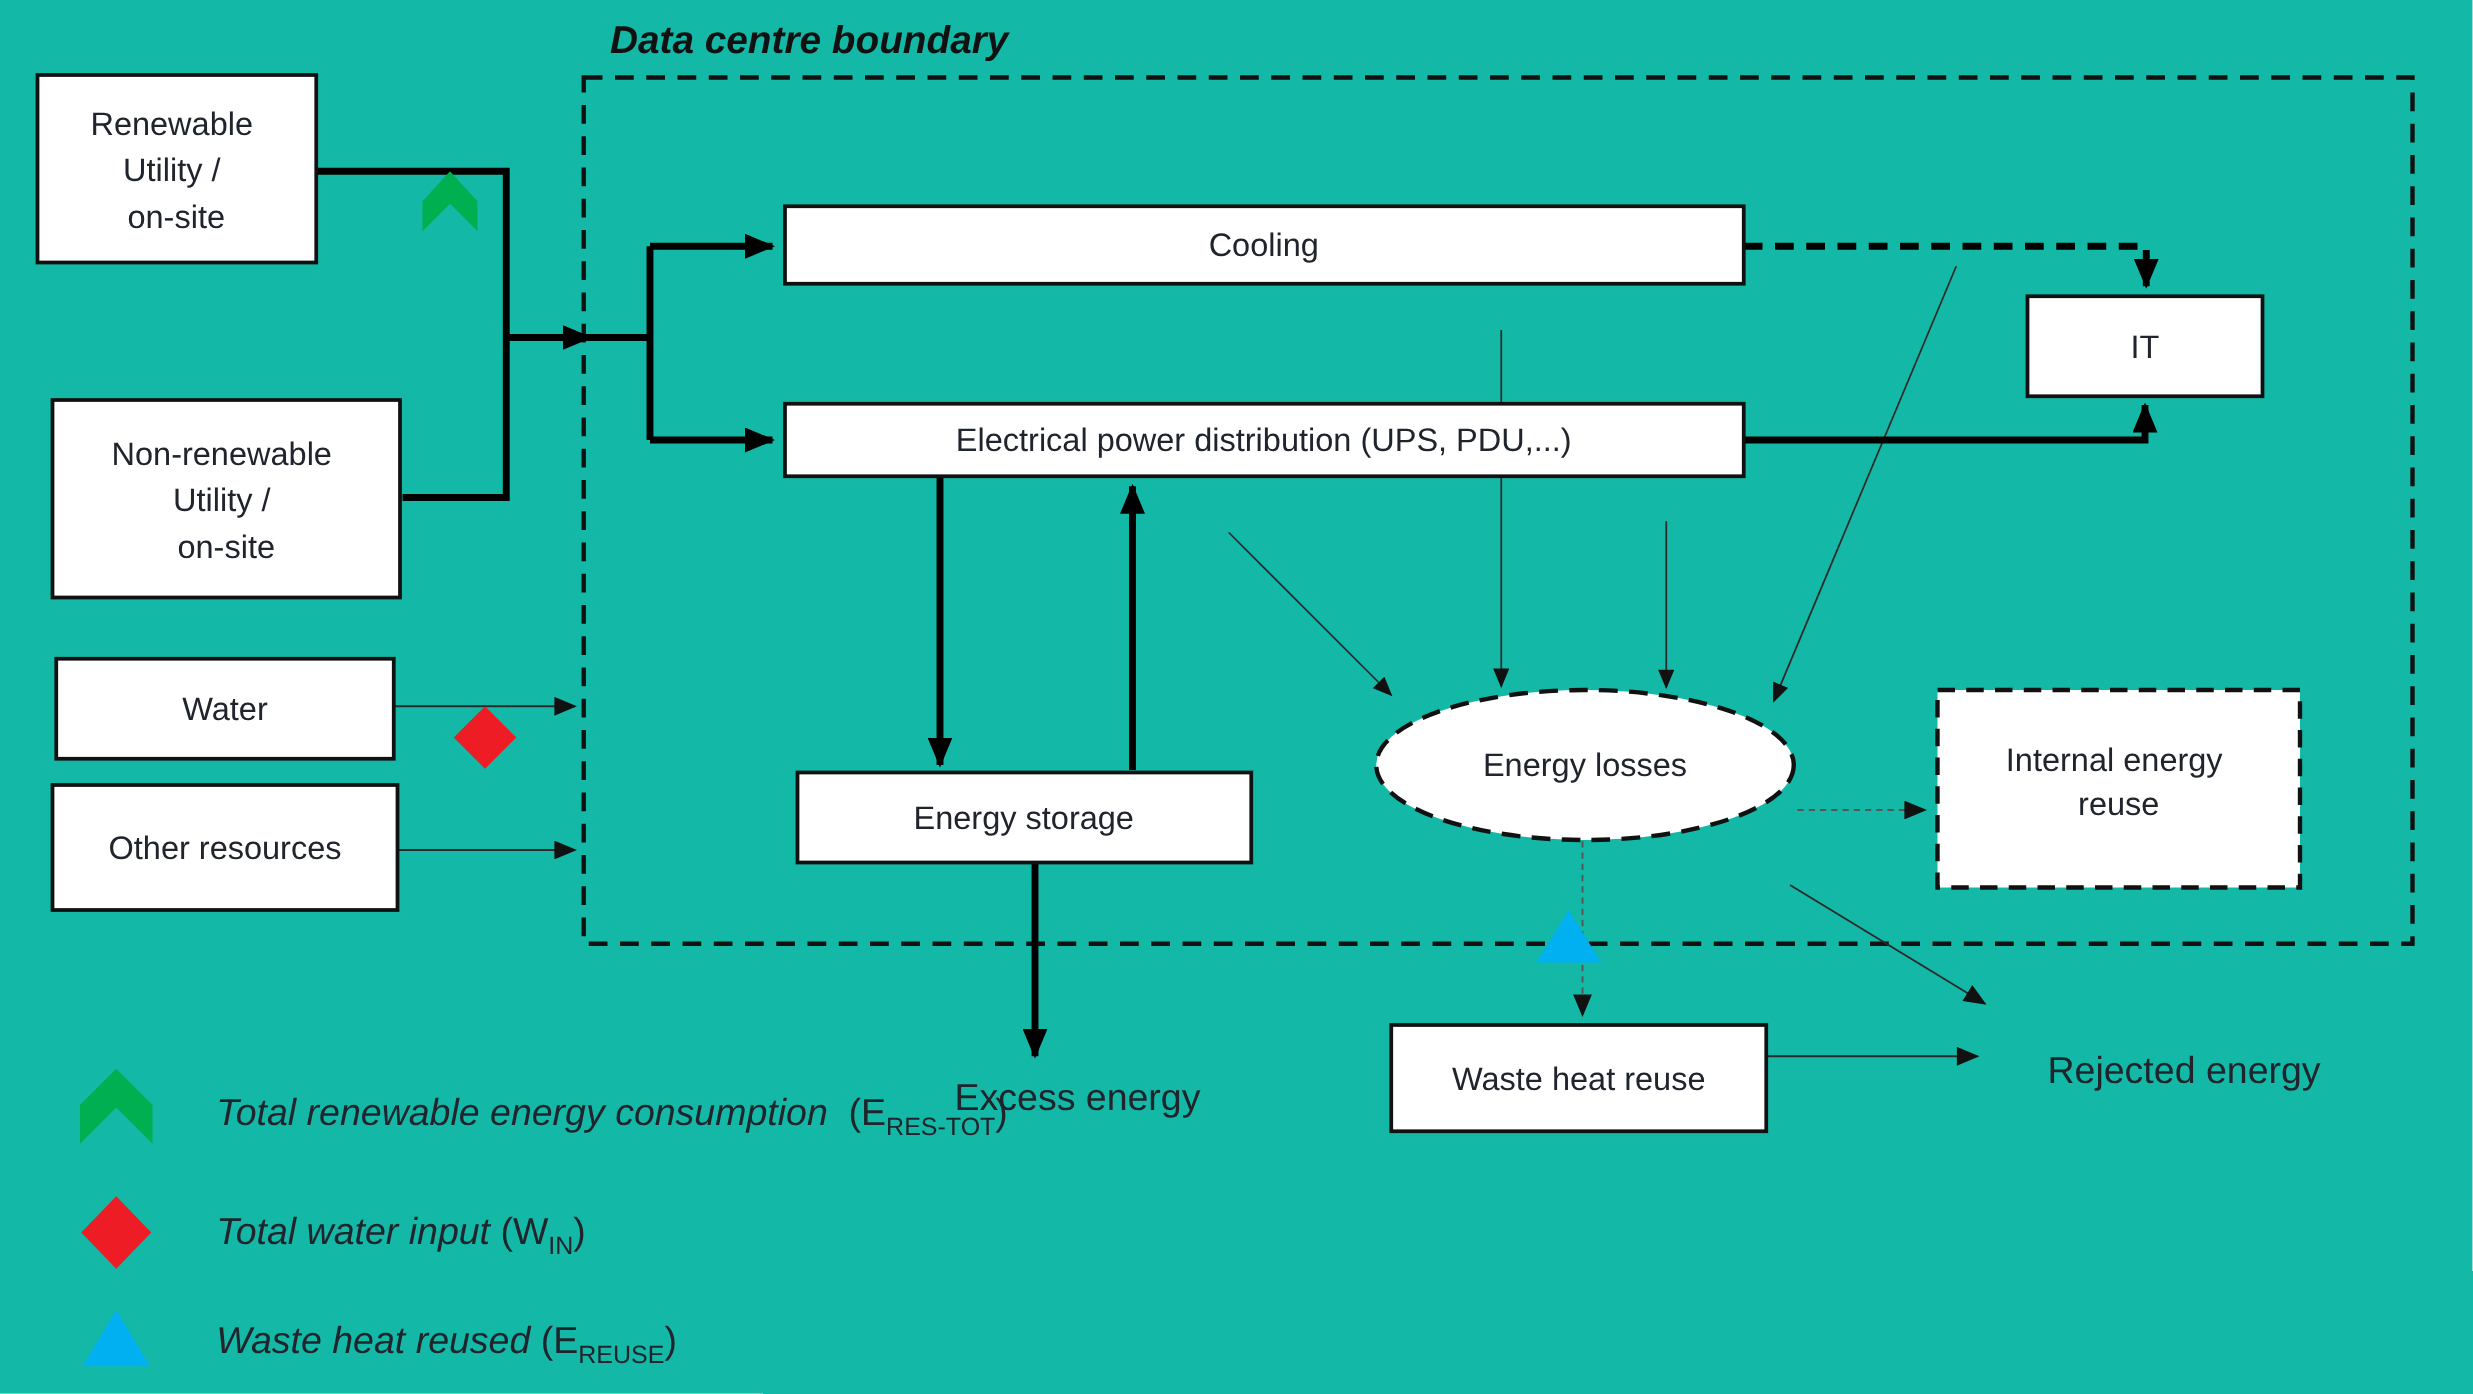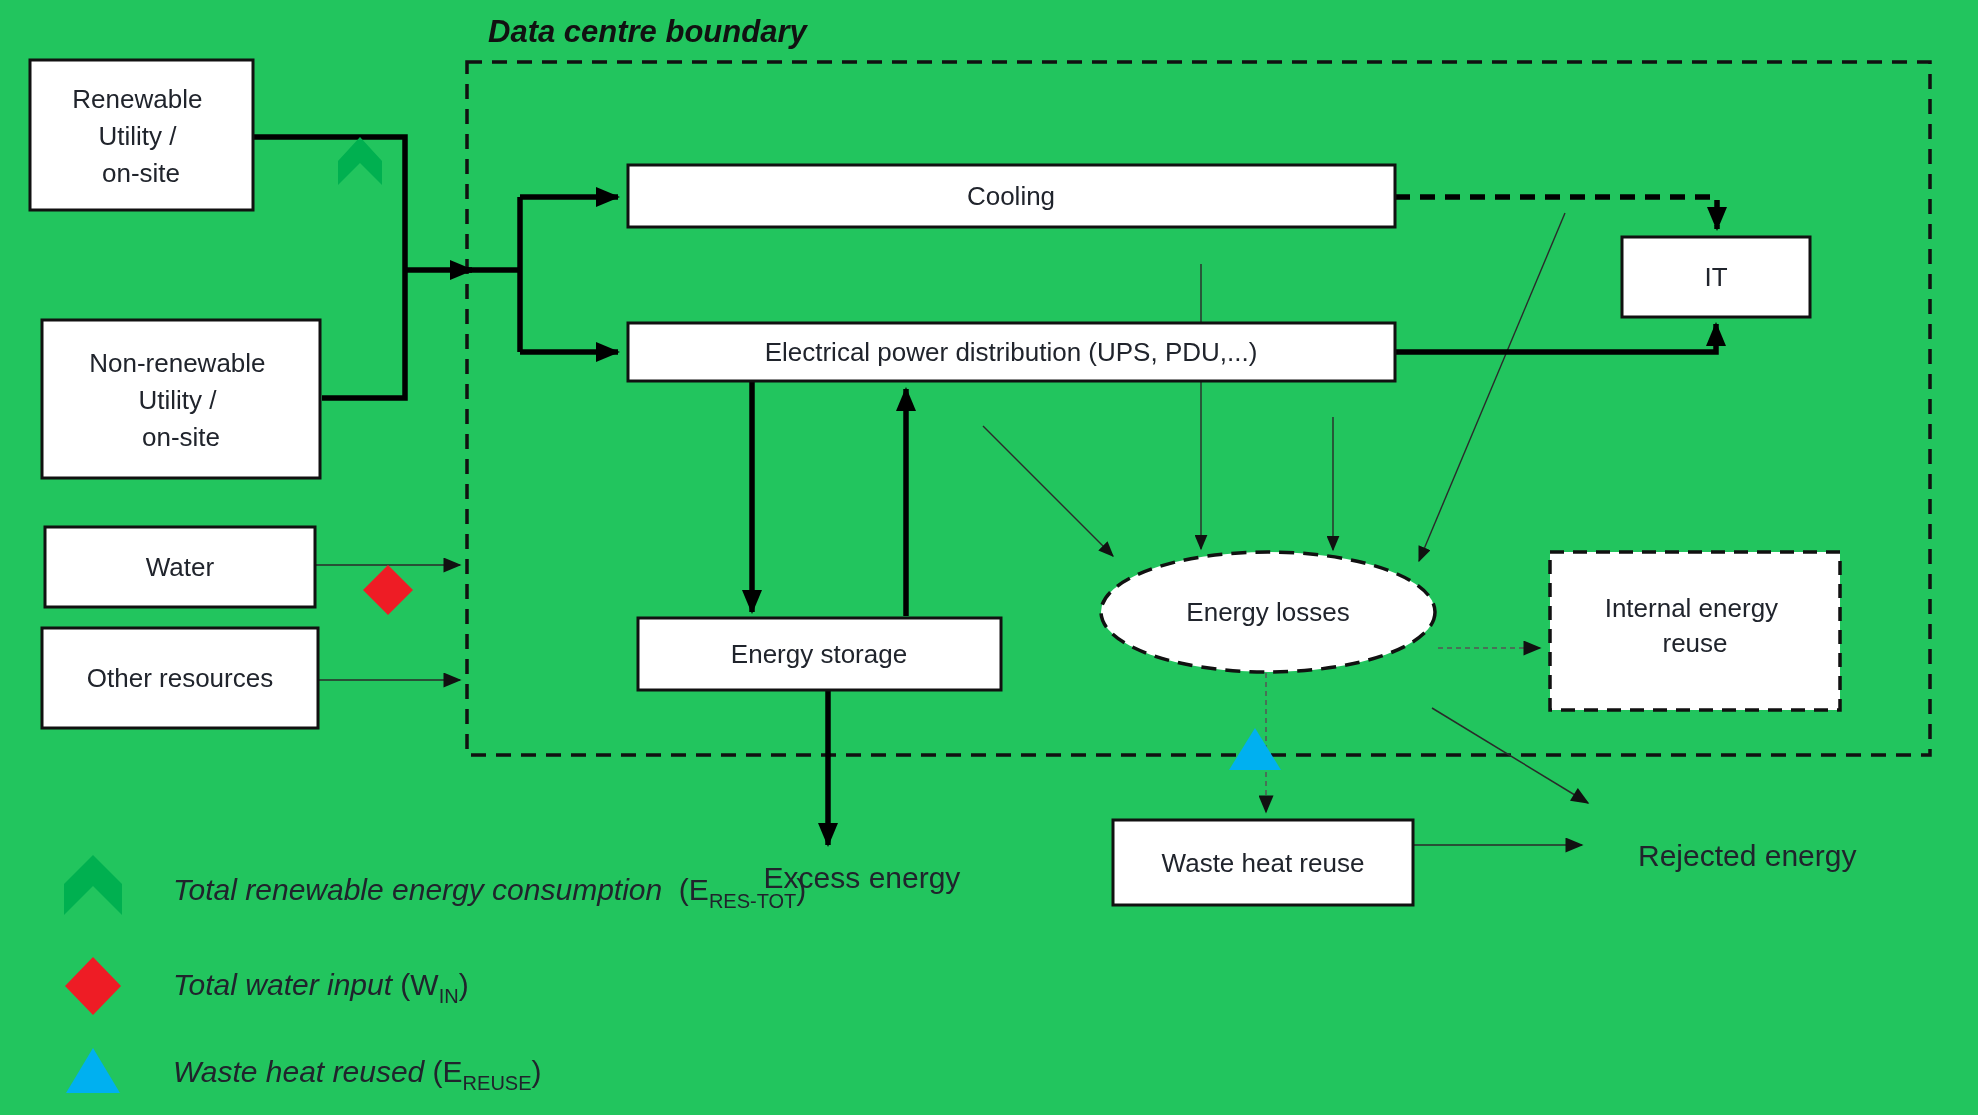--- a/index.html
+++ b/index.html
@@ -1,16 +1,16 @@
 <!DOCTYPE html>
 <html><head>
 <meta charset="utf-8">
 <style>
   html,body{margin:0;padding:0;background:#ffffff;}
-  .stage{position:relative;width:1978px;height:1115px;background:#22c55e;overflow:hidden;
+  .stage{position:relative;width:1978px;height:1115px;background:#14b8a6;overflow:hidden;
          font-family:"Liberation Sans", sans-serif;}
   svg text{fill:#20242c;}
   .node-label{font-size:26px;}
   .big-label{font-size:30px;}
   .title-label{font-size:31px;font-weight:bold;font-style:italic;fill:#111;}
   .legend-text{font-size:30px;}
 </style>
 </head>
 <body>
 

